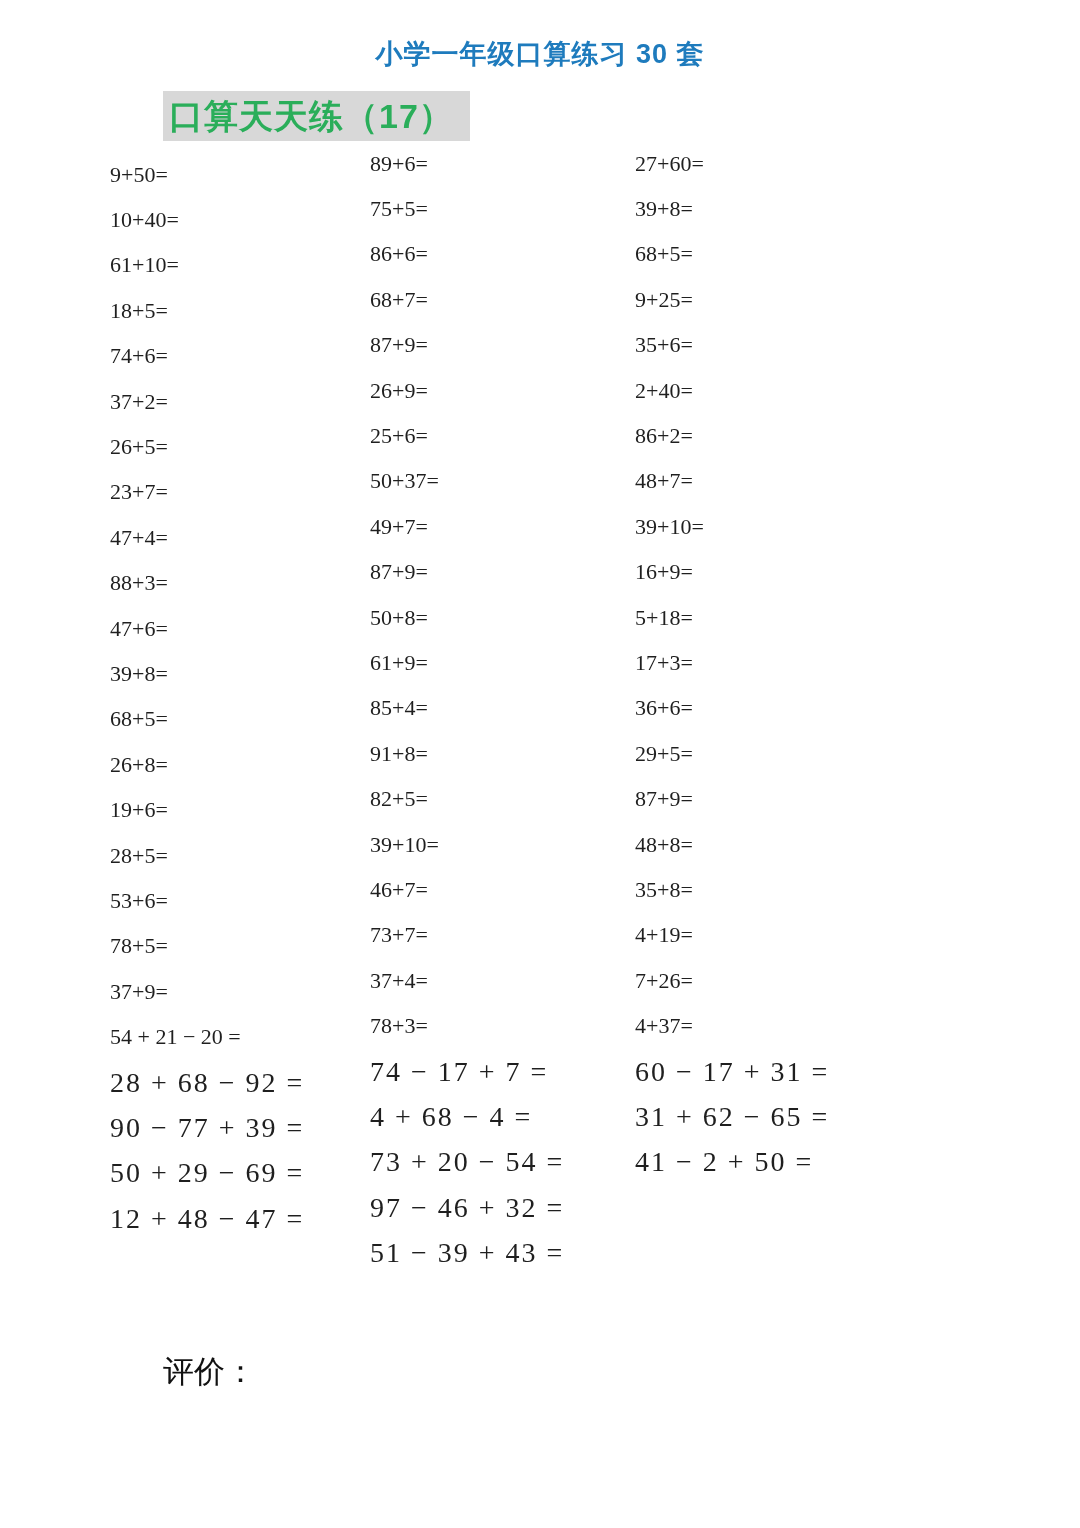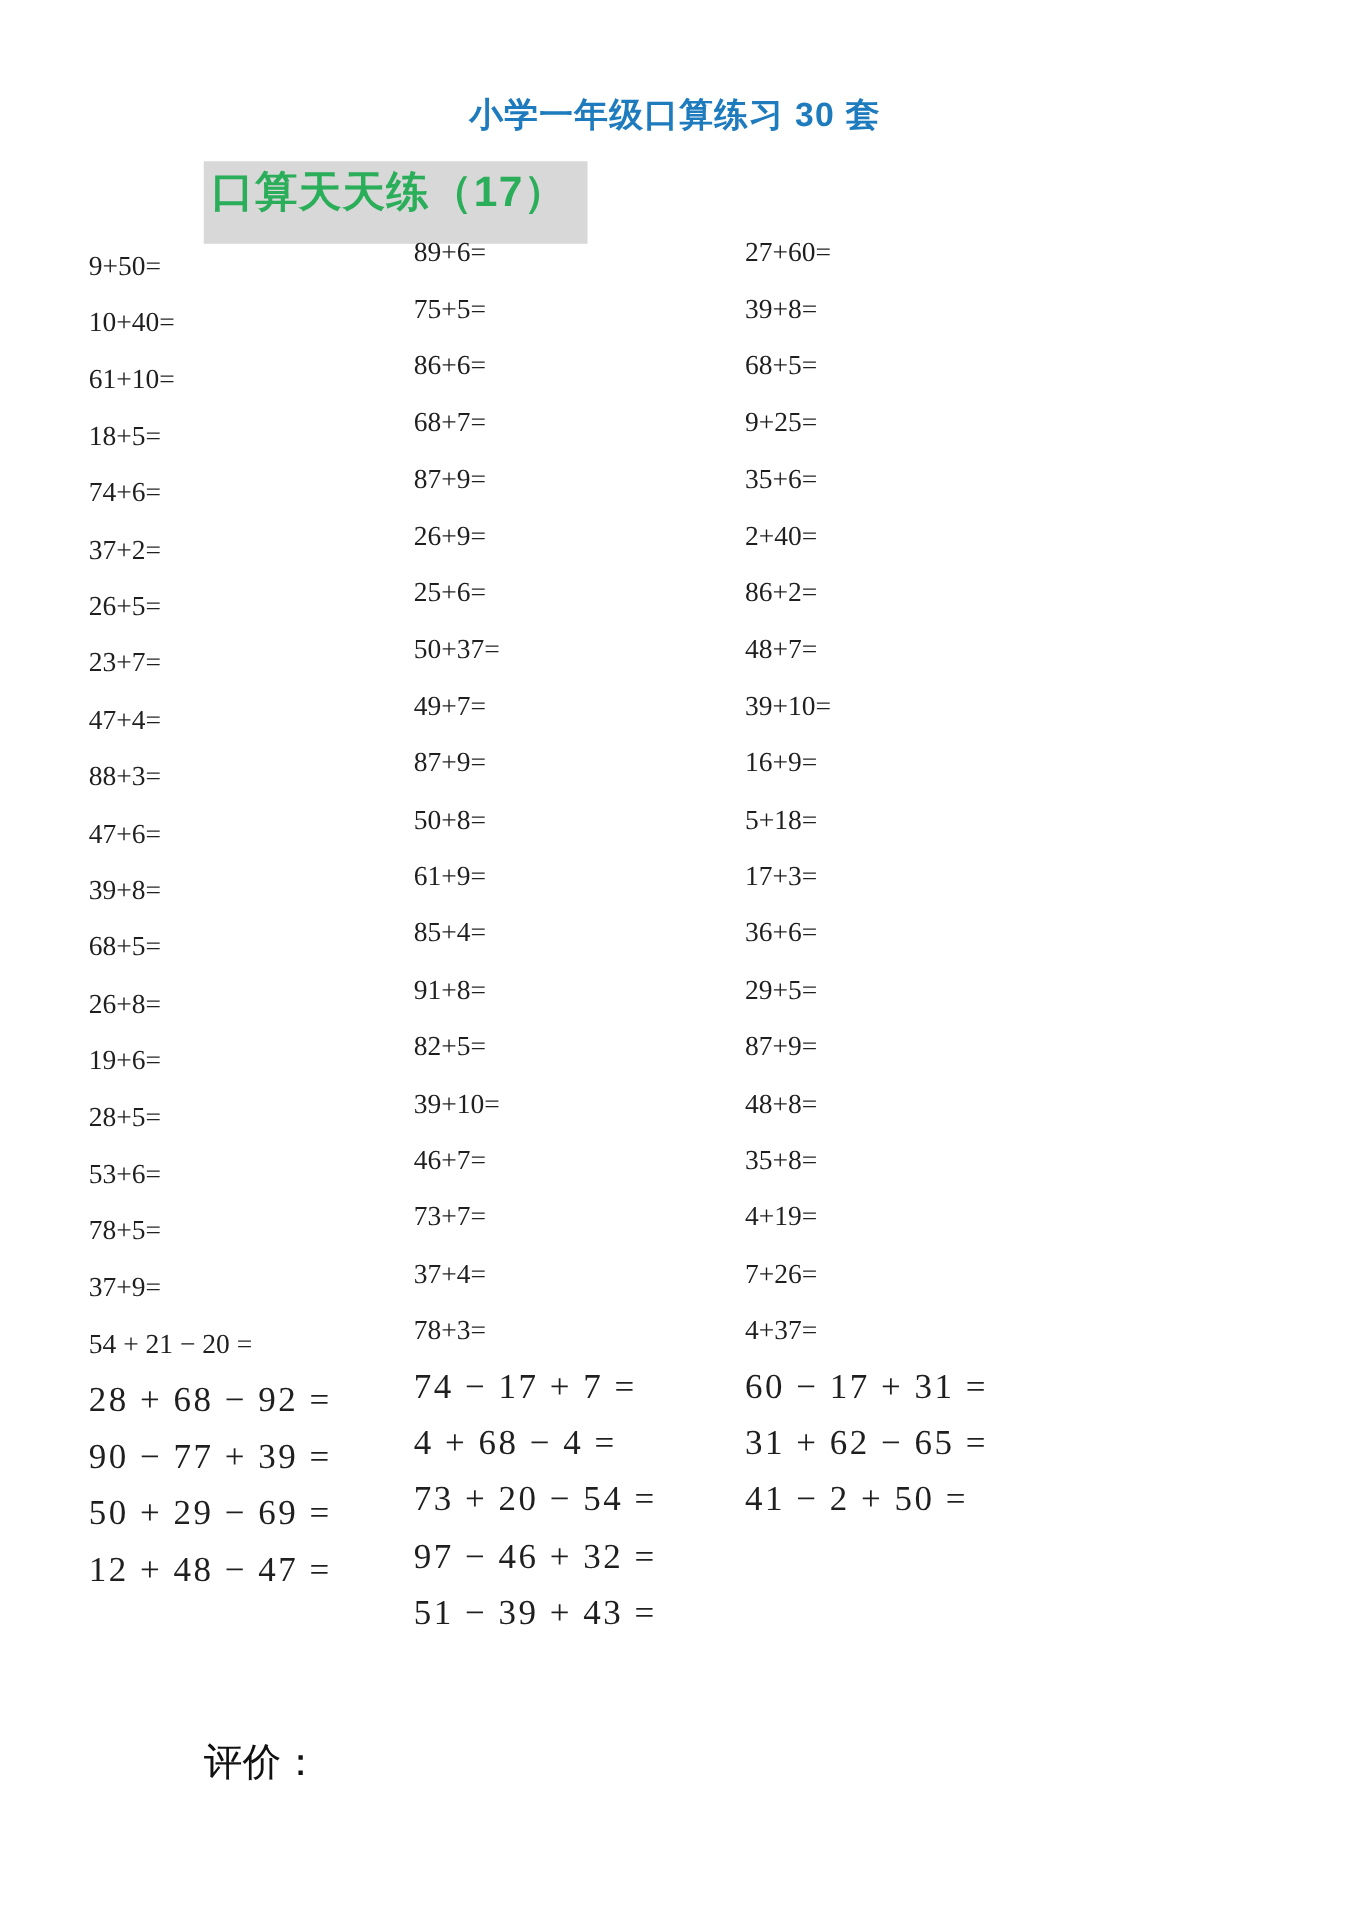--- a/index.html
+++ b/index.html
@@ -6,45 +6,45 @@
   html, body { background: #ffffff; }
   .page {
     position: relative;
     width: 1080px;
     height: 1528px;
     background: #ffffff;
     overflow: hidden;
     font-family: "Liberation Sans", sans-serif;
   }
   .title {
-    padding-top: 76px;
+    padding-top: 38px;
     text-align: center;
     font-weight: bold;
     font-size: 27px;
     line-height: 32px;
     letter-spacing: 1px;
     color: var(--title-blue, #1e7bbd);
   }
   .section-row {
     margin: 21px 0 0 163px;
     height: 50px;
   }
   .section {
     display: inline-block;
     background: var(--header-bg, #d8d8d8);
     color: var(--header-green, #2aae5a);
     font-weight: bold;
     font-size: 34px;
     line-height: 50px;
-    padding: 0 16px 16px 6px;
+    padding: 0 16px 0 6px;
     letter-spacing: 1px;
   }
   .columns {
     display: flex;
-    margin-left: 71px;
+    margin-left: 110px;
   }
   .col1 { width: 260px; padding-top: 11px; }
   .col2 { width: 265px; }
   .col3 { flex: 1; }
   .prob {
     height: 45.4px;
     display: flex;
     align-items: center;
     font-family: "Liberation Serif", "DejaVu Serif", serif;
     font-size: 22px;

